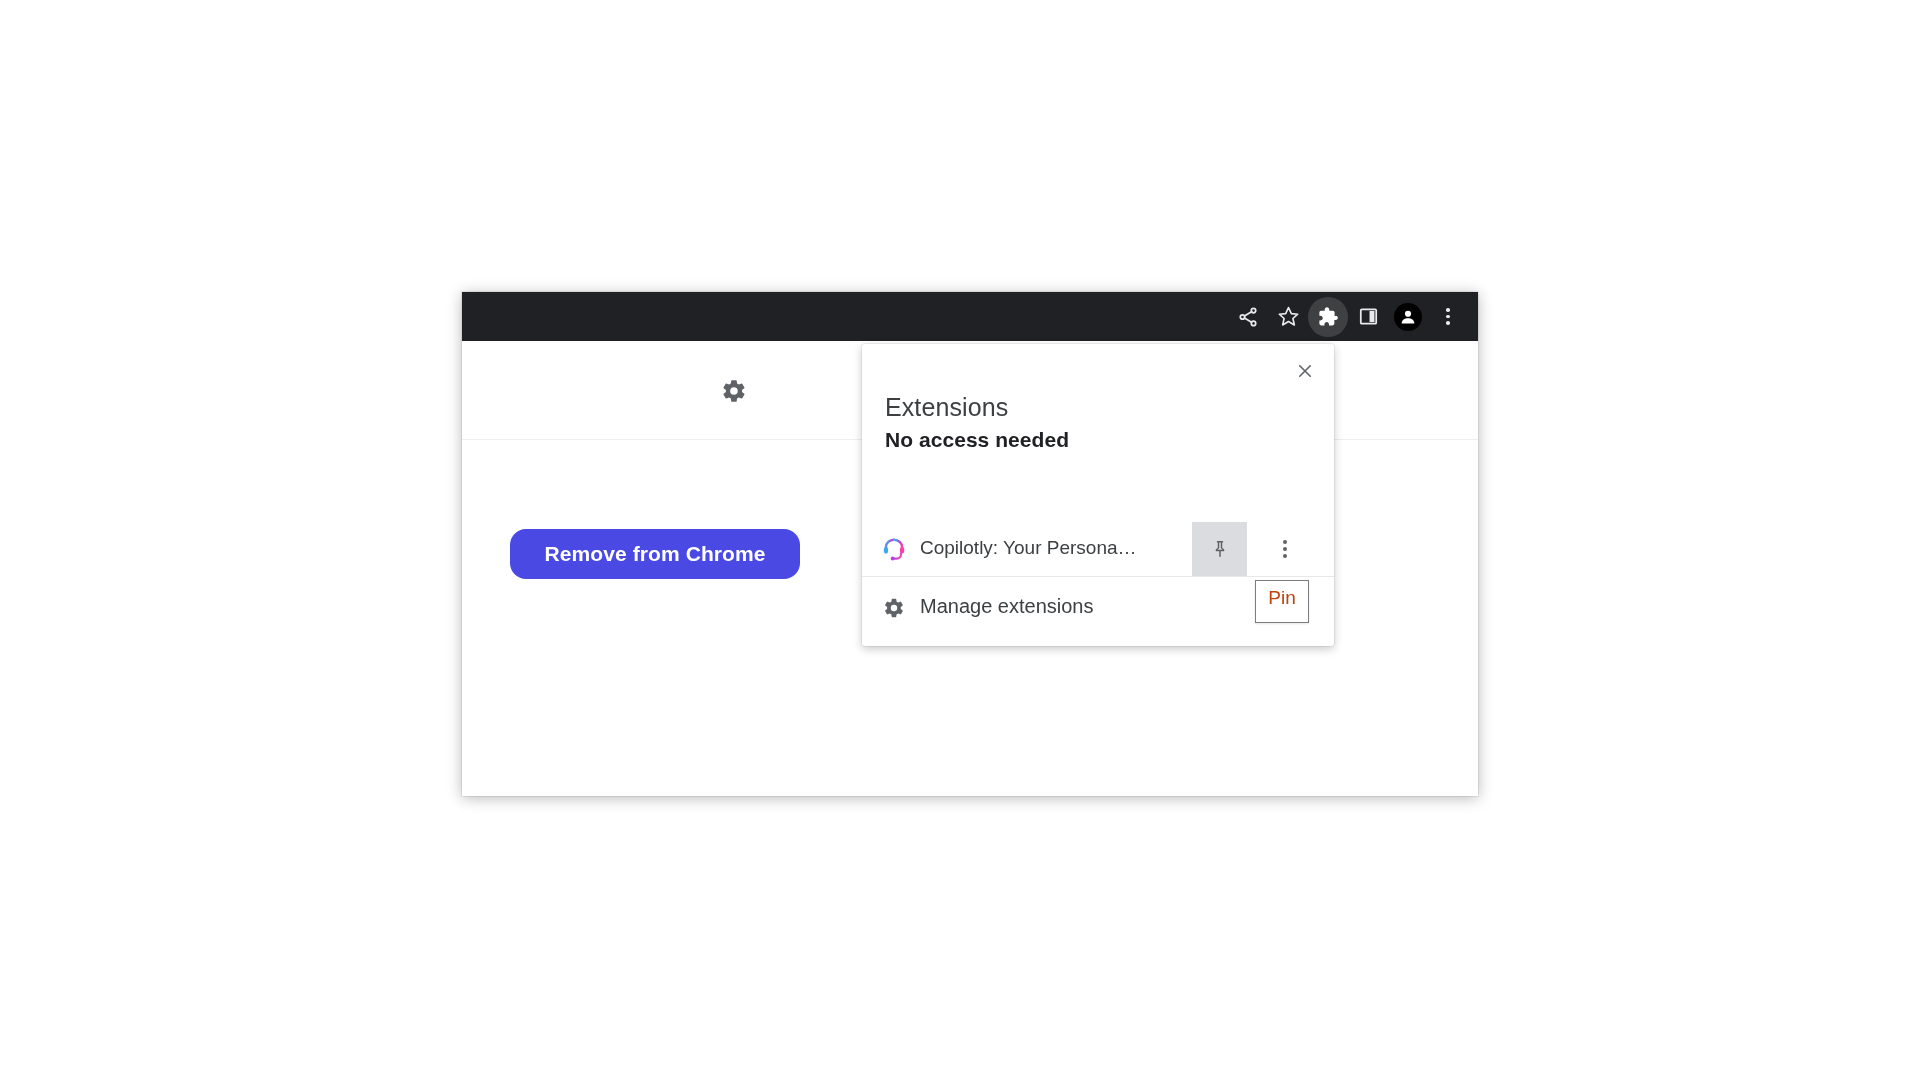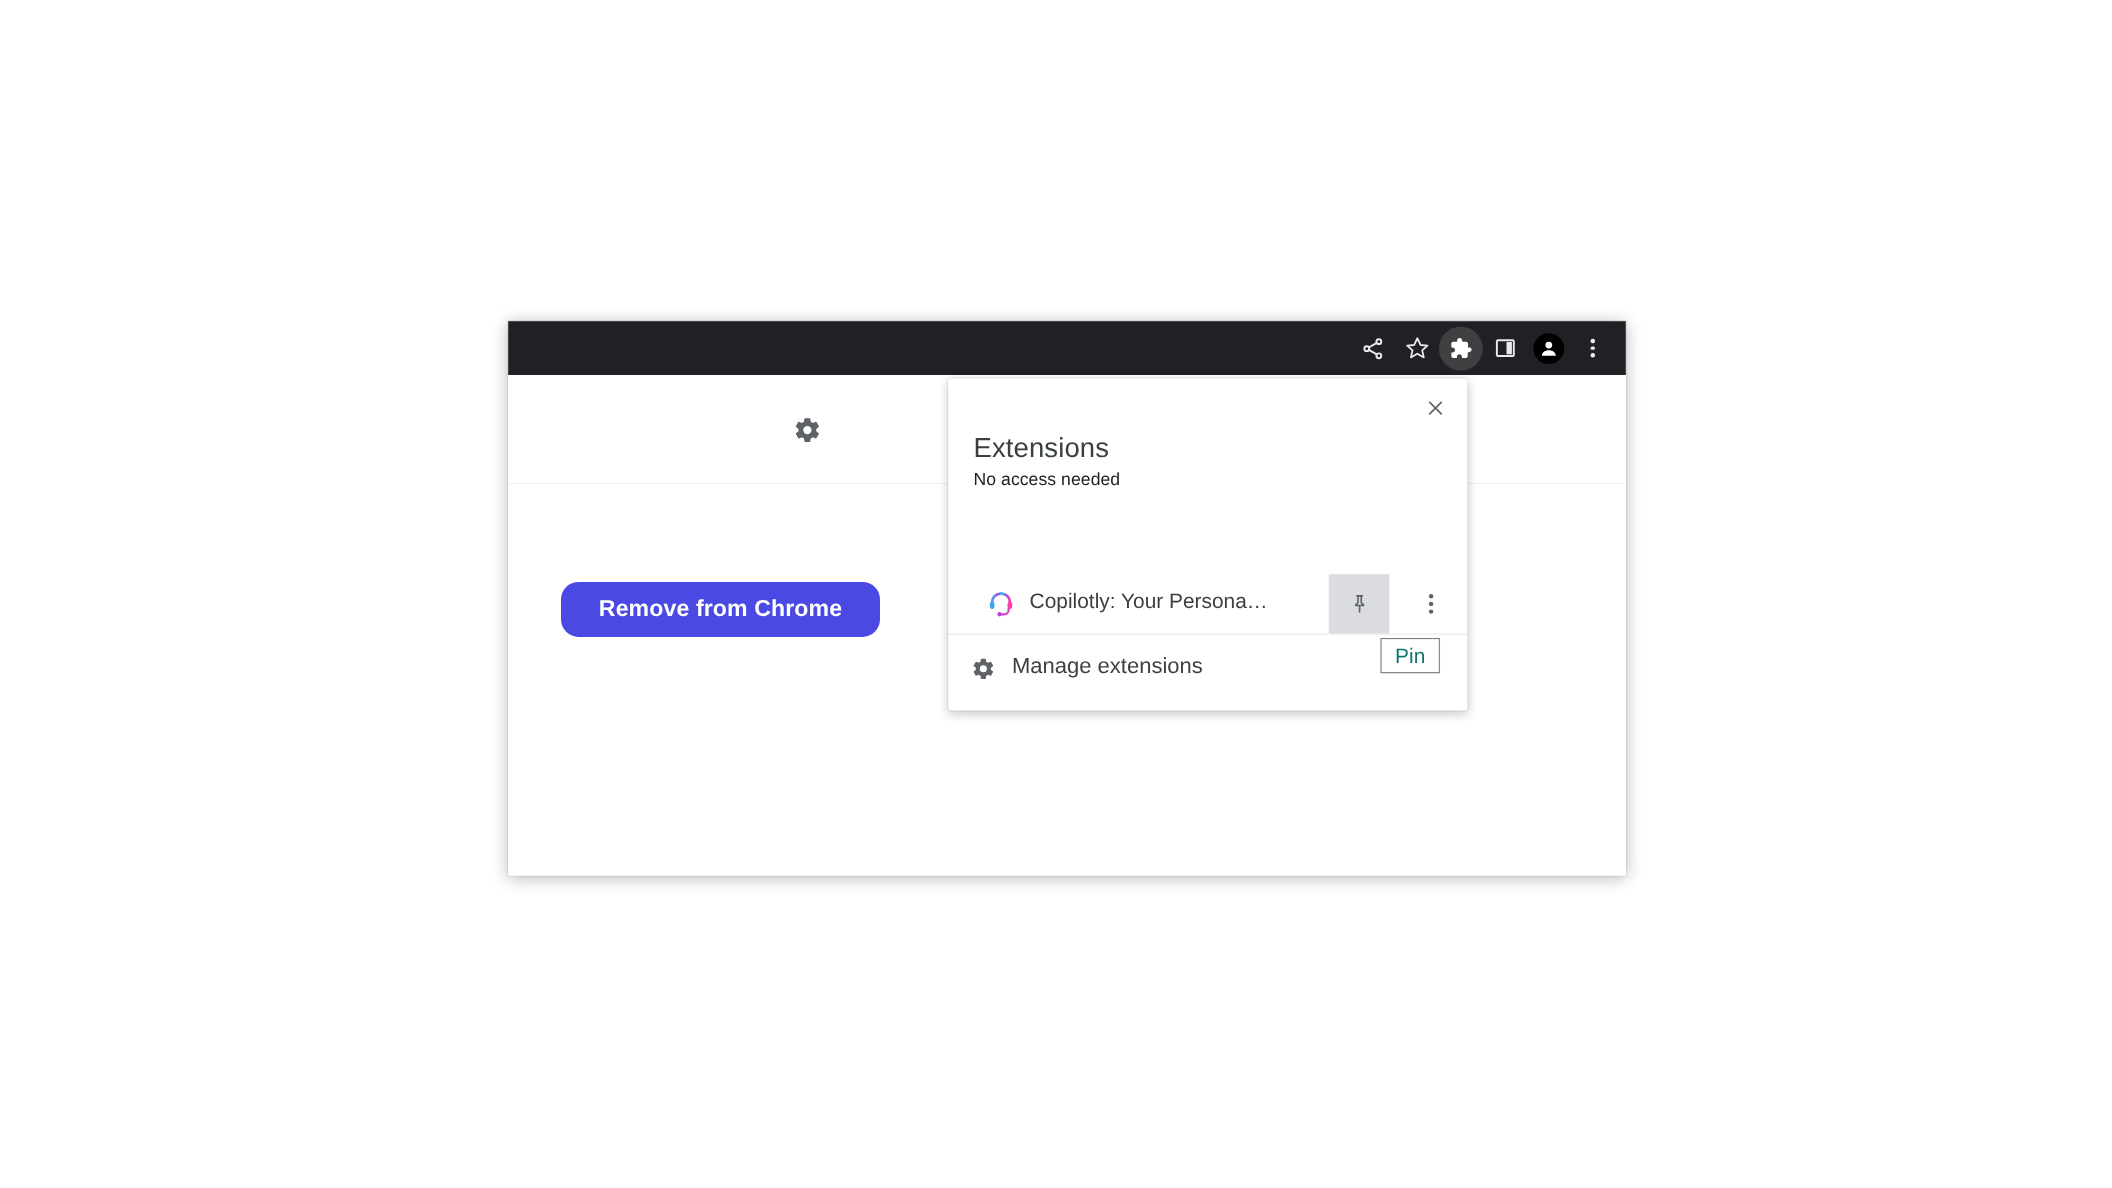--- a/index.html
+++ b/index.html
@@ -169,39 +169,39 @@
     color: #3c4043;
     font-weight: normal;
     letter-spacing: 0.1px;
     margin-top: 20px;
   }
 
   .section-heading {
     position: absolute;
     left: 23px;
     top: 84px;
-    font-size: 16px;
-    font-weight: normal;
+    font-size: 21px;
+    font-weight: bold;
     color: #202124;
     letter-spacing: 0.05px;
   }
 
   .section-desc {
     position: absolute;
     left: 23px;
     top: 113px;
     width: 400px;
     font-size: 19px;
     line-height: 29px;
     color: #3c4043;
   }
 
   .ext-row {
     position: absolute;
-    left: 16px;
+    left: 0;
     top: 178px;
     width: 560px;
     height: 54px;
     display: flex;
     align-items: center;
     cursor: pointer;
   }
 
   .ext-icon {
     position: absolute;
@@ -287,24 +287,24 @@
     font-size: 20px;
     color: #3c4043;
   }
 
   
   .pin-tooltip {
     position: absolute;
     left: 1255px;
     top: 580px;
     min-width: 54px;
-    padding: 4px 10px 1px 10px;
+    padding: 4px 10px 12px 10px;
     background: #ffffff;
     border: 1px solid #7d7d7d;
-    color: #0f766e;
+    color: #c2410c;
     font-size: 19px;
     line-height: 25px;
     text-align: center;
     z-index: 40;
     box-shadow: 0 1px 2px rgba(0,0,0,0.10);
   }
 </style>
 </head>
 <body>
 

